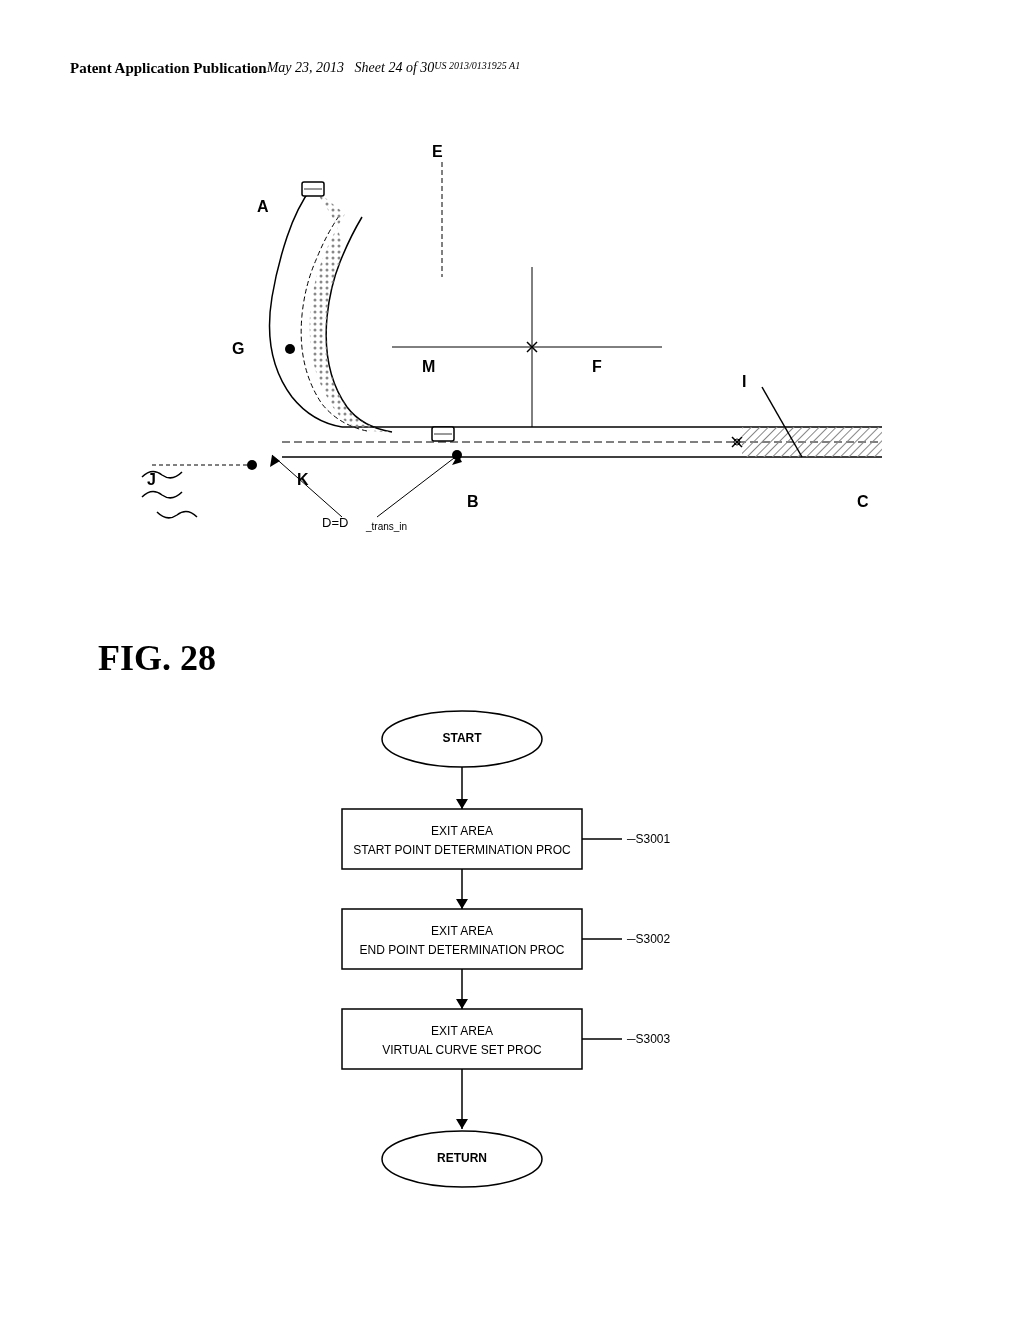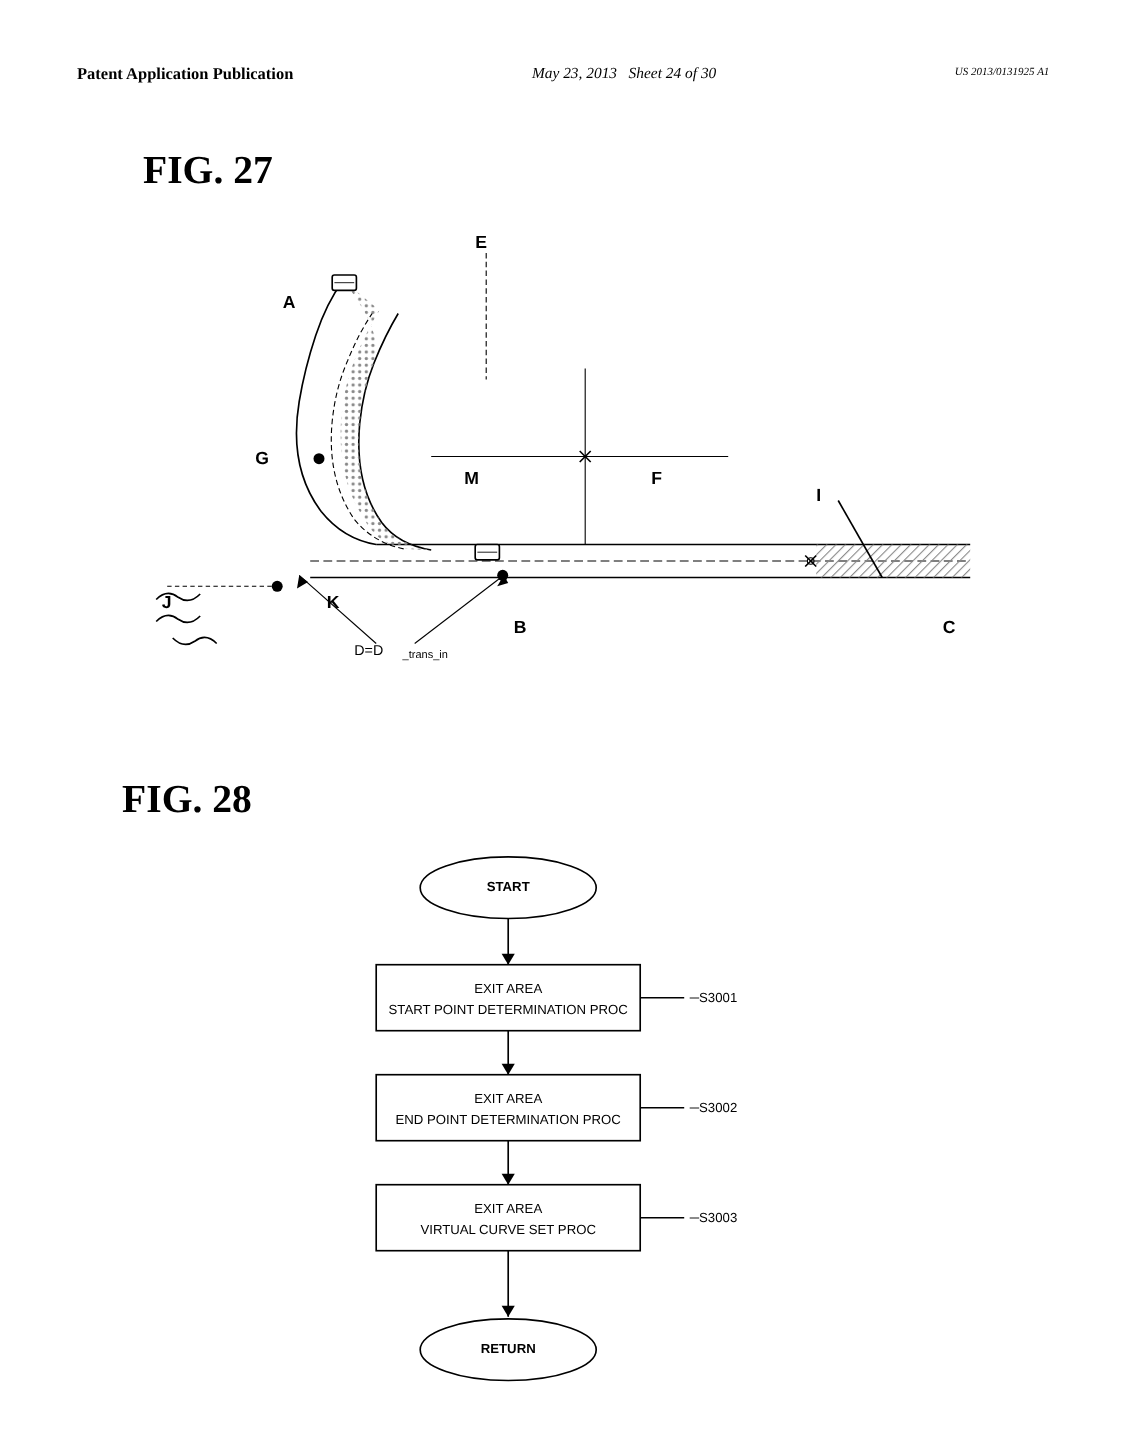--- a/index.html
+++ b/index.html
@@ -16,23 +16,23 @@
       width: 1024px;
       height: 1320px;
       position: relative;
       background: #fff;
       padding: 60px 70px;
     }
 
     
     .header {
       display: flex;
-      justify-content: space-between;
+      justify-content: flex-start;
       align-items: flex-start;
-      margin-bottom: 56px;
+      margin-bottom: 40px;
       font-size: 15px;
     }
     .header-left {
       font-weight: bold;
       font-size: 15px;
     }
     .header-center {
       font-size: 14px;
       text-align: center;
       font-style: italic;
@@ -95,23 +95,20 @@
 
   <div class="header">
     <div class="header-left">Patent Application Publication</div>
     <div class="header-center">
       <span>May 23, 2013</span>&nbsp;&nbsp;
       <span>Sheet 24 of 30</span>
     </div>
     <div class="header-right">US 2013/0131925 A1</div>
   </div>
 
-  <div style="margin-left: 60px; margin-bottom: 10px;">
-    <div class="fig-label">FIG. 27</div>
-  </div>
 
   <div class="fig27-container">
     <svg class="fig27-svg" viewBox="0 0 820 460" xmlns="http://www.w3.org/2000/svg">
 
       <line x1="240" y1="310" x2="780" y2="310" stroke="#000" stroke-width="1.5"></line>
 
       <line x1="180" y1="340" x2="780" y2="340" stroke="#000" stroke-width="1.5"></line>
 
       <line x1="180" y1="325" x2="780" y2="325" stroke="#000" stroke-width="1" stroke-dasharray="8,4"></line>
 
@@ -193,21 +190,21 @@
         <pattern id="hatch1" patternUnits="userSpaceOnUse" width="6" height="6" patternTransform="rotate(45)">
           <line x1="0" y1="0" x2="0" y2="6" stroke="#888" stroke-width="2"></line>
         </pattern>
         <pattern id="dots1" patternUnits="userSpaceOnUse" width="6" height="6">
           <circle cx="3" cy="3" r="1.5" fill="#888"></circle>
         </pattern>
       </defs>
     </svg>
   </div>
 
-  <div style="margin-left: 41px; margin-bottom: 20px;">
+  <div style="margin-left: 28px; margin-bottom: 20px;">
     <div class="fig-label">FIG. 28</div>
   </div>
 
   <div class="fig28-container">
     <svg class="fig28-svg" viewBox="0 0 500 560" xmlns="http://www.w3.org/2000/svg">
 
       <ellipse cx="200" cy="40" rx="80" ry="28" class="flow-box"></ellipse>
       <text x="200" y="40" class="flow-text" font-family="Arial, sans-serif" font-size="14" font-weight="bold" text-anchor="middle" dominant-baseline="middle">START</text>
 
       <line x1="200" y1="68" x2="200" y2="110" stroke="#000" stroke-width="1.5"></line>

